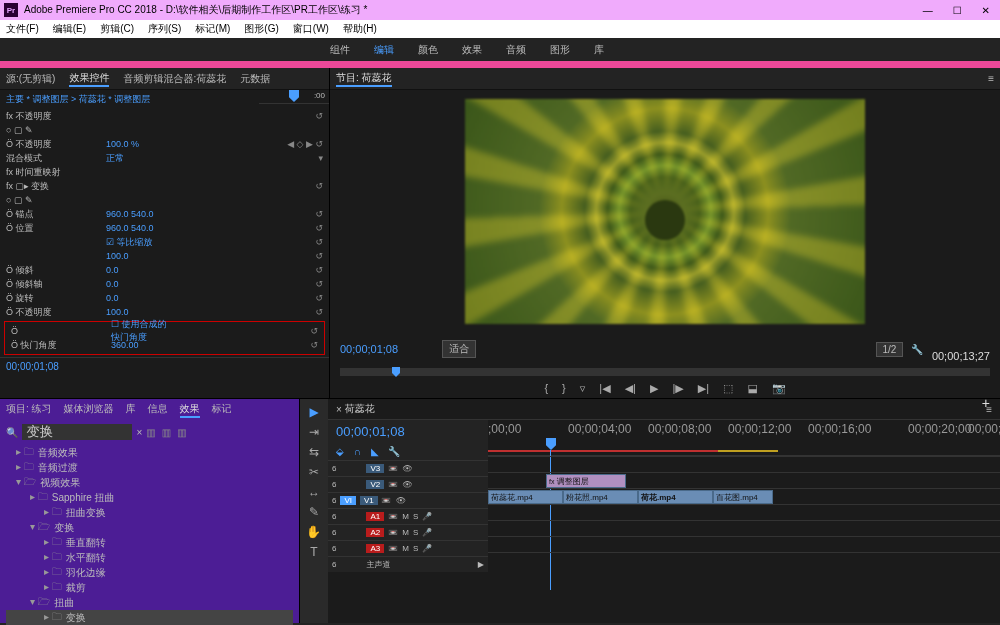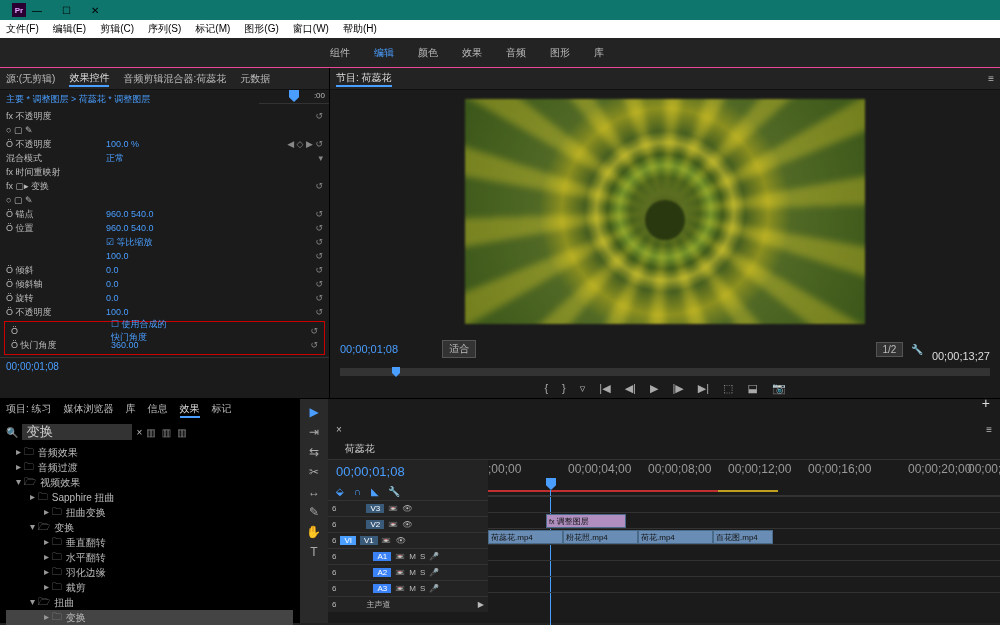--- a/index.html
+++ b/index.html
@@ -1,23 +1,23 @@
 <!DOCTYPE html>
 <html><head>
 <meta charset="utf-8">
 <style>
 * { margin:0; padding:0; box-sizing:border-box; font-family:"Microsoft YaHei",Arial,sans-serif; }
 body { background:#232323; color:#bbb; font-size:10px; width:1000px; height:625px; overflow:hidden; }
-.titlebar { background:#0f766e; color:#000; height:20px; display:flex; align-items:center; padding:0 12px; }
+.titlebar { background:#f0abfc; color:#000; height:20px; display:flex; align-items:center; padding:0 4px; }
 .titlebar .logo { width:14px; height:14px; background:#2a0033; margin-right:6px; display:flex; align-items:center; justify-content:center; color:#e6a3ff; font-size:8px; font-weight:bold; }
 .titlebar .title { flex:1; }
 .winbtns { display:flex; gap:20px; padding-right:6px; }
 .menubar { background:#fff; color:#000; height:18px; display:flex; align-items:center; padding:0 6px; gap:14px; }
 .menubar span { cursor:default; }
-.topbar { background:#232323; height:30px; border-bottom:1px solid #ec4899; display:flex; align-items:center; }
+.topbar { background:#232323; height:30px; border-bottom:7px solid #ec4899; display:flex; align-items:center; }
 .topbar .spacer { width:330px; }
 .topbar .tabs { display:flex; gap:24px; }
 .topbar .tab-active { color:#4a9eff; }
 .row { display:flex; }
 .panel-head { background:#232323; display:flex; align-items:center; height:22px; padding:0 6px; gap:14px; border-bottom:1px solid #111; }
 .panel-head .active { color:#ddd; border-bottom:2px solid #4a9eff; }
 .effect-ctrls { width:330px; height:330px; background:#1b1b1b; border-right:1px solid #000; overflow:hidden; }
 .ec-body { font-size:9px; }
 .ec-title { padding:3px 6px; color:#4a9eff; }
 .ec-timeline-head { position:relative; height:14px; border-bottom:1px solid #333; }
@@ -37,64 +37,65 @@
 .prog-ctrls { padding:4px 10px; }
 .prog-time { display:flex; align-items:center; gap:8px; }
 .prog-time .tc { color:#4a9eff; font-size:11px; }
 .prog-time .dd { background:#333; padding:1px 6px; border:1px solid #555;margin-left:36px; }
 .prog-scrub { height:8px; background:#333; margin:6px 0; position:relative; }
 .prog-scrub .ph { position:absolute; left:8%; top:-1px; width:8px; height:10px; background:#4a9eff; clip-path:polygon(0 0,100% 0,100% 60%,50% 100%,0 60%); }
 .prog-btns { display:flex; justify-content:center; gap:14px; margin-top:4px; }
 .prog-btns span { color:#aaa; font-size:11px; }
 .prog-plus { float:right; color:#ddd; font-size:14px; }
 .lower { display:flex; height:225px; border-top:1px solid #000; }
-.project { width:300px; background:#000000; border-right:1px solid #000; }
+.project { width:300px; background:#4c1d95; border-right:1px solid #000; }
 .proj-tabs { display:flex; gap:12px; padding:3px 6px; }
 .proj-tabs .act { color:#ddd; border-bottom:2px solid #4a9eff; }
 .proj-search { display:flex; align-items:center; padding:3px 6px; gap:4px; }
 .proj-search input { background:#333; border:none; color:#ccc; width:110px; height:16px; padding:0 4px; }
 .proj-search .icons { display:flex; gap:6px; color:#888; }
 .tree { padding:2px 6px; }
 .tree-row { display:flex; align-items:center; height:15px; gap:4px; }
 .tree-row.sel { background:#444; }
 .tree-row .ind { width:10px; }
 .folder { color:#999; }
 .tools { width:28px; background:#2a2a2a; display:flex; flex-direction:column; align-items:center; padding-top:6px; gap:6px; }
 .tools span { color:#aaa; font-size:12px; }
 .tools .act { color:#4a9eff; }
 .timeline { flex:1; background:#1b1b1b; }
 .tl-head { display:flex; align-items:center; padding:3px 8px; border-bottom:1px solid #333; }
-.tl-seq { color:#ccc;margin-top:40px; }
+.tl-seq { color:#ccc; }
 .tl-body { display:flex; }
 .tl-left { width:160px; background:#232323; }
 .tl-tc { color:#4a9eff; font-size:13px; padding:4px 8px; }
 .tl-snap { display:flex; gap:10px; padding:3px 8px; color:#4a9eff; }
 .tl-tracks { }
 .track { display:flex; align-items:center; height:16px; border-top:1px solid #333; padding:0 4px; gap:4px; font-size:8px; }
 .track .tag { background:#3a5a7a; padding:0 4px; color:#fff; }
-.track .tag.a { background:#3b82f6;margin-left:7px; }
+.track .tag.a { background:#b91c1c; }
 .track .tag.vi { background:#4a9eff; color:#fff; }
 .tl-right { flex:1; position:relative; }
 .tl-ruler { height:36px; position:relative; border-bottom:1px solid #333; }
 .tl-ruler .tick { position:absolute; top:2px; font-size:12px; color:#999; }
 .tl-ruler .playhead { position:absolute; left:58px; top:18px; width:10px; height:12px; background:#4a9eff; clip-path:polygon(0 0,100% 0,100% 60%,50% 100%,0 60%); }
 .tl-ruler .playline { position:absolute; left:62px; top:30px; width:1px; height:140px; background:#4a9eff; }
 .tl-ruler .bar-red { position:absolute; top:30px; left:0; height:2px; background:#c03030; width:230px; }
 .tl-ruler .bar-yel { position:absolute; top:30px; left:230px; height:2px; background:#c0a020; width:60px; }
 .clips { position:relative; }
 .clip-row { height:16px; border-top:1px solid #333; position:relative; }
 .clip { position:absolute; top:1px; height:14px; background:#6a8db5; font-size:8px; color:#111; padding:1px 2px; overflow:hidden; border:1px solid #4a6a8a; }
 .clip.adj { background:#b08fc0; }
 .statusbar { height:18px; display:flex; align-items:center; padding:0 8px; color:#888; font-size:9px; gap:10px; }
 </style>
 </head>
 <body>
 
 <div class="titlebar">
   <div class="logo">Pr</div>
+  <div class="title">Adobe Premiere Pro CC 2018 - D:\软件相关\后期制作工作区\PR工作区\练习 *</div>
   <div class="winbtns">
     <span>—</span>
     <span>☐</span>
     <span>✕</span>
   </div>
 </div>
 
 <div class="menubar" id="menubar">
     <span>文件(F)</span>
     <span>编辑(E)</span>
@@ -452,21 +453,21 @@
             <span class="tick" style="left: 480px;">00;00;24;00</span>
           </div>
         <div class="clips" id="clips">
             <div class="clip-row"></div>
             <div class="clip-row">
               <div class="clip adj" style="left: 58px; width: 80px;"><span style="font-size:7px">fx</span> 调整图层</div>
             </div>
             <div class="clip-row">
               <div class="clip" style="left: 0px; width: 75px;">荷蕊花.mp4</div>
               <div class="clip" style="left: 75px; width: 75px;">粉花照.mp4</div>
-              <div class="clip" style="left: 150px; width: 75px;">荷花.mp4</div>
+              <div class="clip" style="left: 150px; width: 75px; font-weight: bold;">荷花.mp4</div>
               <div class="clip" style="left: 225px; width: 60px;">百花图.mp4</div>
             </div>
             <div class="clip-row"></div>
             <div class="clip-row"></div>
             <div class="clip-row"></div>
             <div class="clip-row"></div>
           </div>
       </div>
     </div>
   </div>

